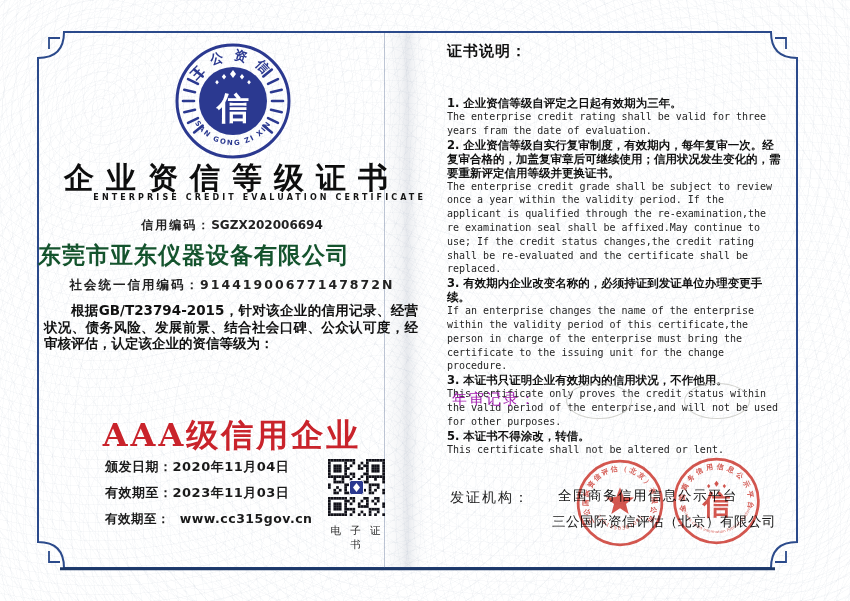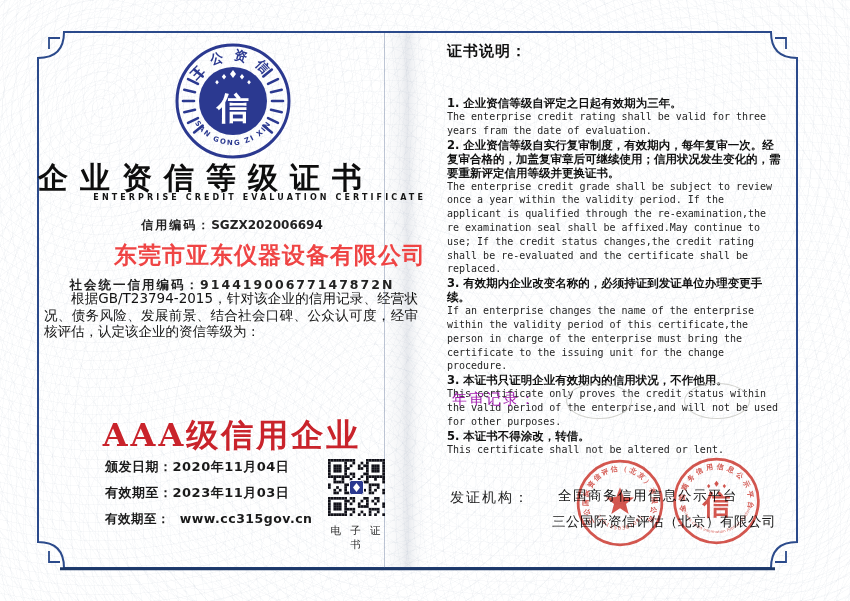--- a/index.html
+++ b/index.html
@@ -12,29 +12,29 @@
       repeating-radial-gradient(circle at 80% 28%, rgba(150,165,185,.09) 0 1px, transparent 1px 10px),
       repeating-radial-gradient(circle at 24% 88%, rgba(150,165,185,.08) 0 1px, transparent 1px 12px),
       repeating-radial-gradient(circle at 93% 82%, rgba(150,165,185,.09) 0 1px, transparent 1px 9px),
       repeating-radial-gradient(circle at 60% 8%, rgba(150,165,185,.08) 0 1px, transparent 1px 13px);}
   .frame-svg{position:absolute;inset:0;}
   .fold{position:absolute;left:384px;top:33px;width:44px;height:535px;pointer-events:none;
         background:linear-gradient(90deg,transparent 0%,rgba(90,105,135,.07) 40%,rgba(90,105,135,.14) 52%,rgba(90,105,135,.03) 75%,transparent 100%);}
   .fold-line{position:absolute;left:384px;top:33px;width:1px;height:535px;background:rgba(85,105,145,.38);}
   .abs{position:absolute;}
   
-  .title{left:38px;top:158px;width:388px;font-family:"DejaVu Serif",serif;
+  .title{left:38px;top:158px;width:388px;text-align:center;font-family:"DejaVu Serif",serif;
          font-weight:bold;font-size:30px;letter-spacing:12px;box-sizing:border-box;color:#0d0d0d;}
   .subtitle{left:38px;top:193px;width:388px;text-align:right;font-size:8px;font-weight:bold;
             letter-spacing:3.1px;padding-left:3px;box-sizing:border-box;color:#141414;}
   .codeline{left:38px;top:217px;width:388px;text-align:center;font-size:12px;font-weight:bold;color:#222;}
   .codeline .lbl{letter-spacing:2px;font-family:Liberation Serif, serif;}
-  .company{left:38px;top:240px;width:388px;text-align:right;font-size:23px;font-weight:bold;color:#ef4444;letter-spacing:1px;}
+  .company{left:38px;top:240px;width:388px;text-align:left;font-size:23px;font-weight:bold;color:#14532d;letter-spacing:1px;}
   .social{left:38px;top:277px;width:388px;text-align:center;font-size:12.5px;font-weight:bold;letter-spacing:2px;color:#222;}
-  .para{left:44px;top:290px;width:374px;font-size:13.5px;line-height:16.5px;font-weight:400;
+  .para{left:44px;top:302px;width:374px;font-size:13.5px;line-height:16.5px;font-weight:700;
         text-indent:2em;text-align:justify;color:#111;}
   .rating{left:38px;top:376px;width:388px;text-align:center;font-size:32px;font-weight:bold;
           color:#c9232b;letter-spacing:3px;font-family:"DejaVu Serif",serif;margin-top:38px;}
   .daterow{left:105px;font-size:13px;font-weight:bold;color:#1a1a1a;letter-spacing:.5px;}
   .qr-wrap{left:328px;top:459px;width:57px;height:57px;}
   .eqr{left:324px;top:524px;width:66px;text-align:center;font-size:10.5px;letter-spacing:3px;
        font-family:"DejaVu Serif",serif;color:#2a2a2a;}
   
   .notes-head{left:447px;top:42px;font-size:15px;font-weight:bold;color:#111;letter-spacing:1px;}
   .notes{left:447px;top:80px;width:334px;margin-top:16px;}

